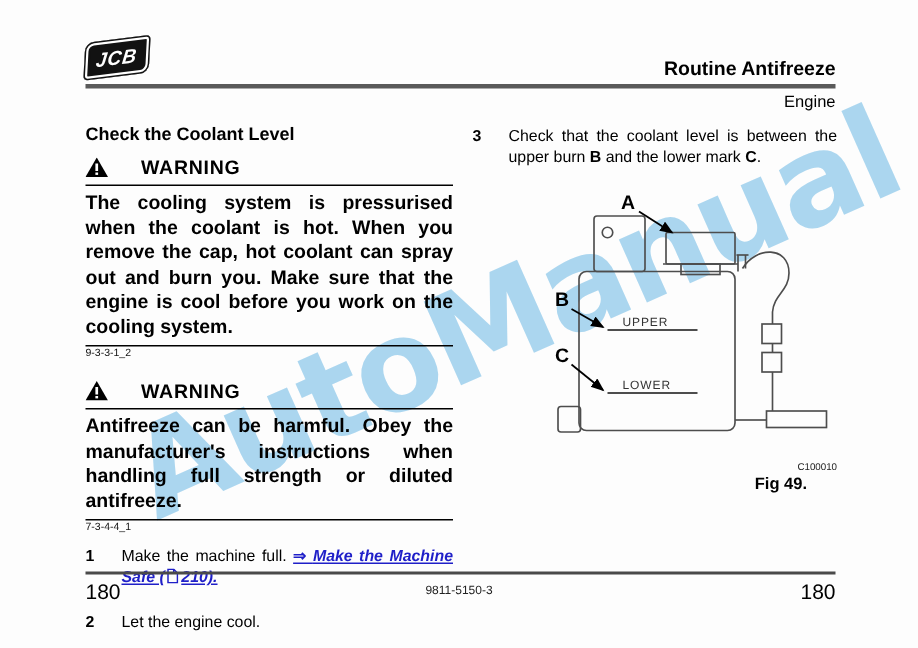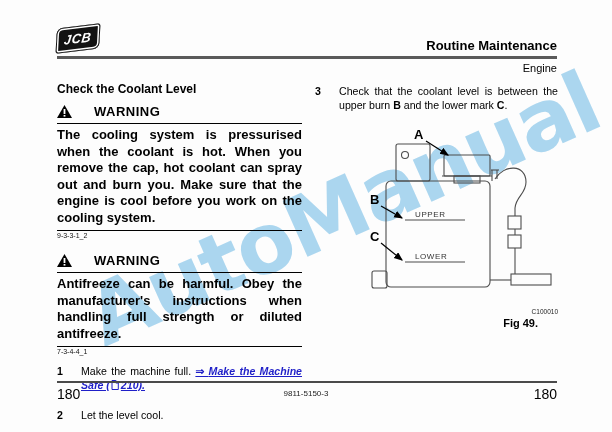--- a/index.html
+++ b/index.html
@@ -92,21 +92,21 @@
 
   <div class="watermark">AutoManual</div>
 
   <div class="layer">
 
     <div class="logo">
       <div class="logo-box">
         <span class="logo-text">JCB</span>
       </div>
     </div>
-    <div class="header-title">Routine Maintenance</div>
+    <div class="header-title">Routine Antifreeze</div>
     <div class="header-rule"></div>
     <div class="header-sub">Engine</div>
 
     <div class="left-col">
       <div class="doc-subtitle">Check the Coolant Level</div>
 
       <div class="warning">
         <div class="warning-header">
           <svg width="15" height="13" viewBox="0 0 15 13">
             <polygon points="7.5,0 15,13 0,13" fill="#000"></polygon>
@@ -141,21 +141,21 @@
         <div class="step-body">
           <span>Make the machine full. </span><a class="xref"><span class="xref-arrow">⇒ </span><span>Make the Machine Safe (</span><svg class="page-icon" width="8" height="10" viewBox="0 0 8 10">
                 <path d="M1,0.5 H4.8 L7.3,3 V9.5 H1 Z" fill="none" stroke="#1f1fc8" stroke-width="1"></path>
                 <path d="M4.8,0.5 V3 H7.3" fill="none" stroke="#1f1fc8" stroke-width="1"></path>
               </svg><span>210).</span></a>
         </div>
       </div>
 
       <div class="step step-2">
         <div class="step-num">2</div>
-        <div class="step-body">Let the level cool.</div>
+        <div class="step-body">Let the engine cool.</div>
       </div>
     </div>
 
     <div class="right-col">
       <div class="step">
         <div class="step-num">3</div>
         <div class="step-body">
           <span>Check that the coolant level is between the upper burn </span><b>B</b><span> and the lower mark </span><b>C</b><span>.</span>
         </div>
       </div>

